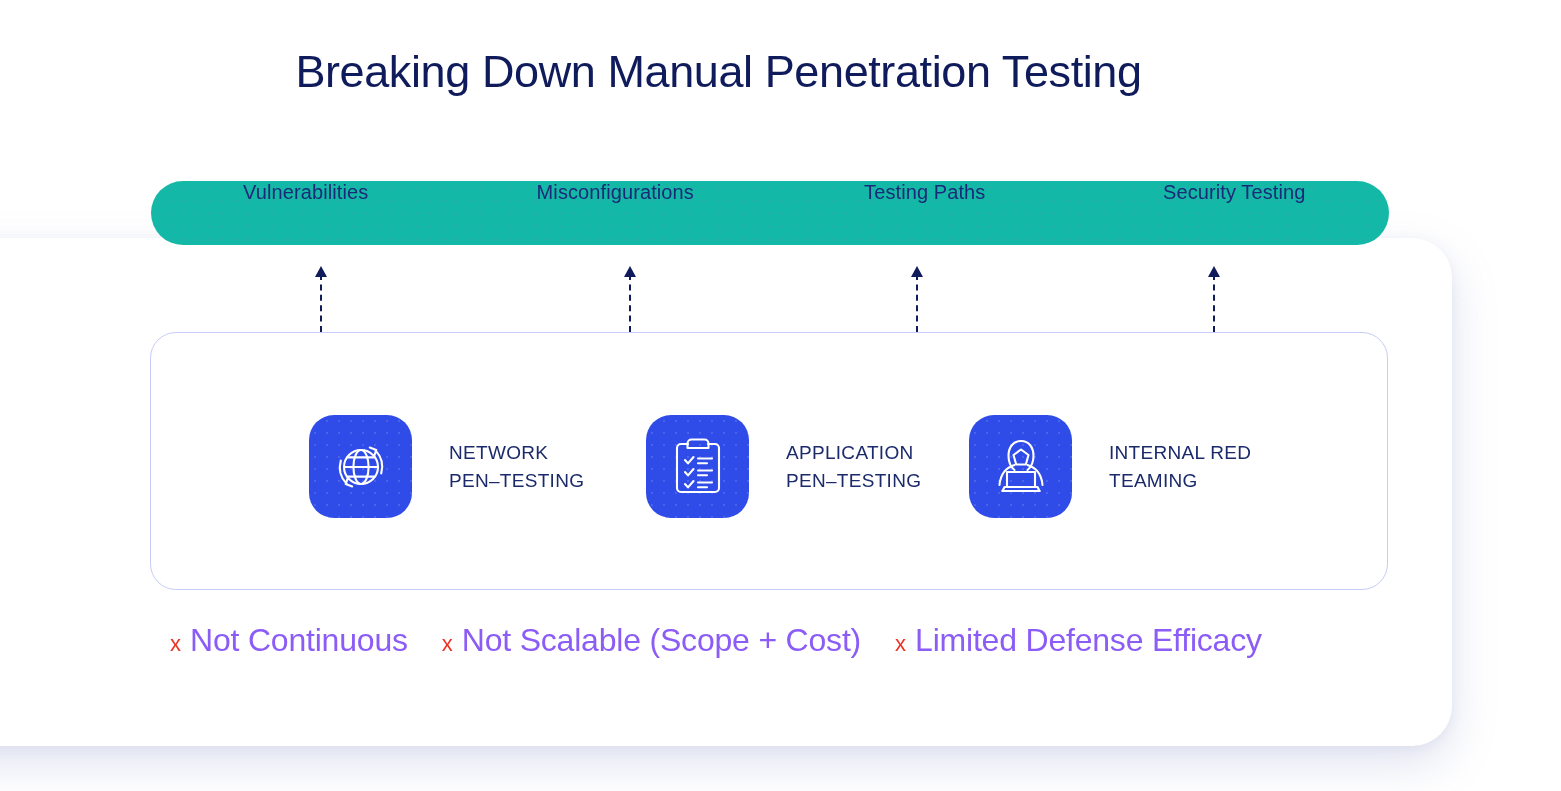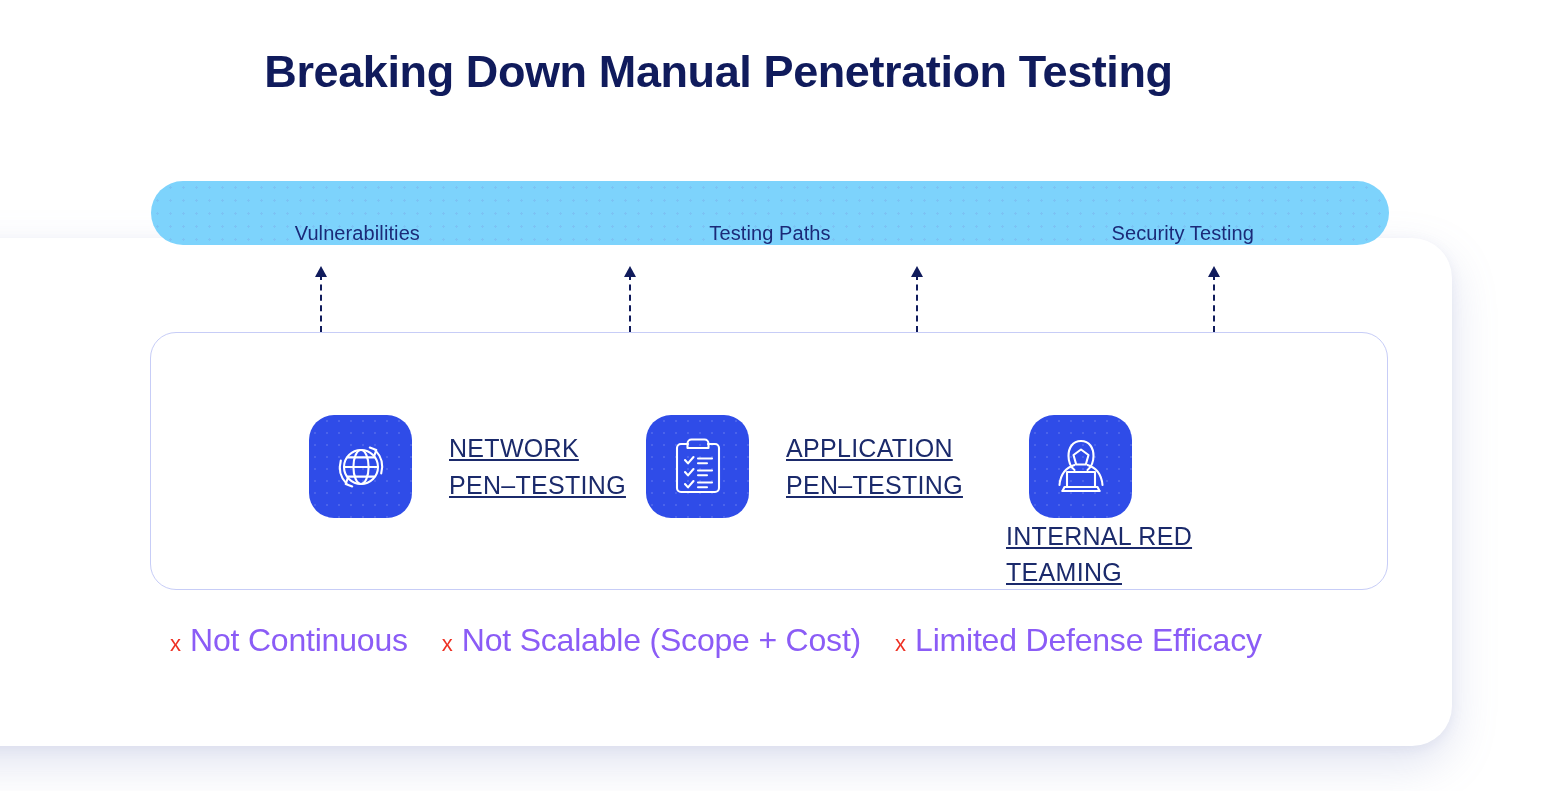--- a/index.html
+++ b/index.html
@@ -20,21 +20,21 @@
   }
 
   
   .page-title {
     position: absolute;
     left: 0;
     top: 46px;
     width: 1437px;
     text-align: center;
     font-size: 45px;
-    font-weight: 700;
+    font-weight: 400;
     letter-spacing: -0.4px;
     color: #101B5C;
     line-height: 1.15;
     white-space: nowrap;
   }
 
   
   .surface-card {
     position: absolute;
     left: -120px;
@@ -47,24 +47,24 @@
                 0 3px 12px rgba(120, 130, 190, 0.10);
   }
 
   
   .banner {
     position: absolute;
     left: 151px;
     top: 181px;
     width: 1238px;
     height: 64px;
-    background: #7dd3fc;
+    background: #14b8a6;
     border-radius: 32px;
     display: flex;
-    align-items: flex-end;
+    align-items: flex-start;
   }
   .banner::after {
     content: "";
     position: absolute;
     inset: 0;
     border-radius: 32px;
     pointer-events: none;
     background-image: radial-gradient(rgba(120, 130, 210, 0.20) 1px, transparent 1.2px);
     background-size: 13px 13px;
   }
@@ -124,21 +124,21 @@
 
   
   .service {
     position: absolute;
     display: flex;
     align-items: center;
     top: 415px;
   }
   .service-1 { left: 309px; }
   .service-2 { left: 646px; }
-  .service-3 { left: 969px; flex-direction: column; }
+  .service-3 { left: 969px; }
 
   .icon-tile {
     width: 103px;
     height: 103px;
     border-radius: 25px;
     background: #2F4CE8;
     position: relative;
     display: flex;
     align-items: center;
     justify-content: center;
@@ -154,27 +154,26 @@
     pointer-events: none;
   }
   .icon-tile svg {
     position: relative;
     z-index: 2;
     display: block;
   }
 
   .service-label {
     margin-left: 37px;
-    font-size: 25px;
+    font-size: 19px;
     line-height: 1.45;
     color: #1B2A6B;
     letter-spacing: 0.3px;
     white-space: pre-line;
     font-weight: 400;
-    text-decoration: underline;
   }
 
   
   .cons-row {
     position: absolute;
     left: 170px;
     top: 624px;
     display: flex;
     align-items: baseline;
   }
@@ -202,20 +201,21 @@
 <body>
 
 <div class="stage">
 
   <div class="page-title">Breaking Down Manual Penetration Testing</div>
 
   <div class="surface-card"></div>
 
   <div class="banner">
     <div class="banner-item">Vulnerabilities</div>
+    <div class="banner-item">Misconfigurations</div>
     <div class="banner-item">Testing Paths</div>
     <div class="banner-item">Security Testing</div>
   </div>
 
   <div class="arrow arrow-1">
     <div class="head"></div>
     <div class="shaft"></div>
   </div>
   <div class="arrow arrow-2">
     <div class="head"></div>

